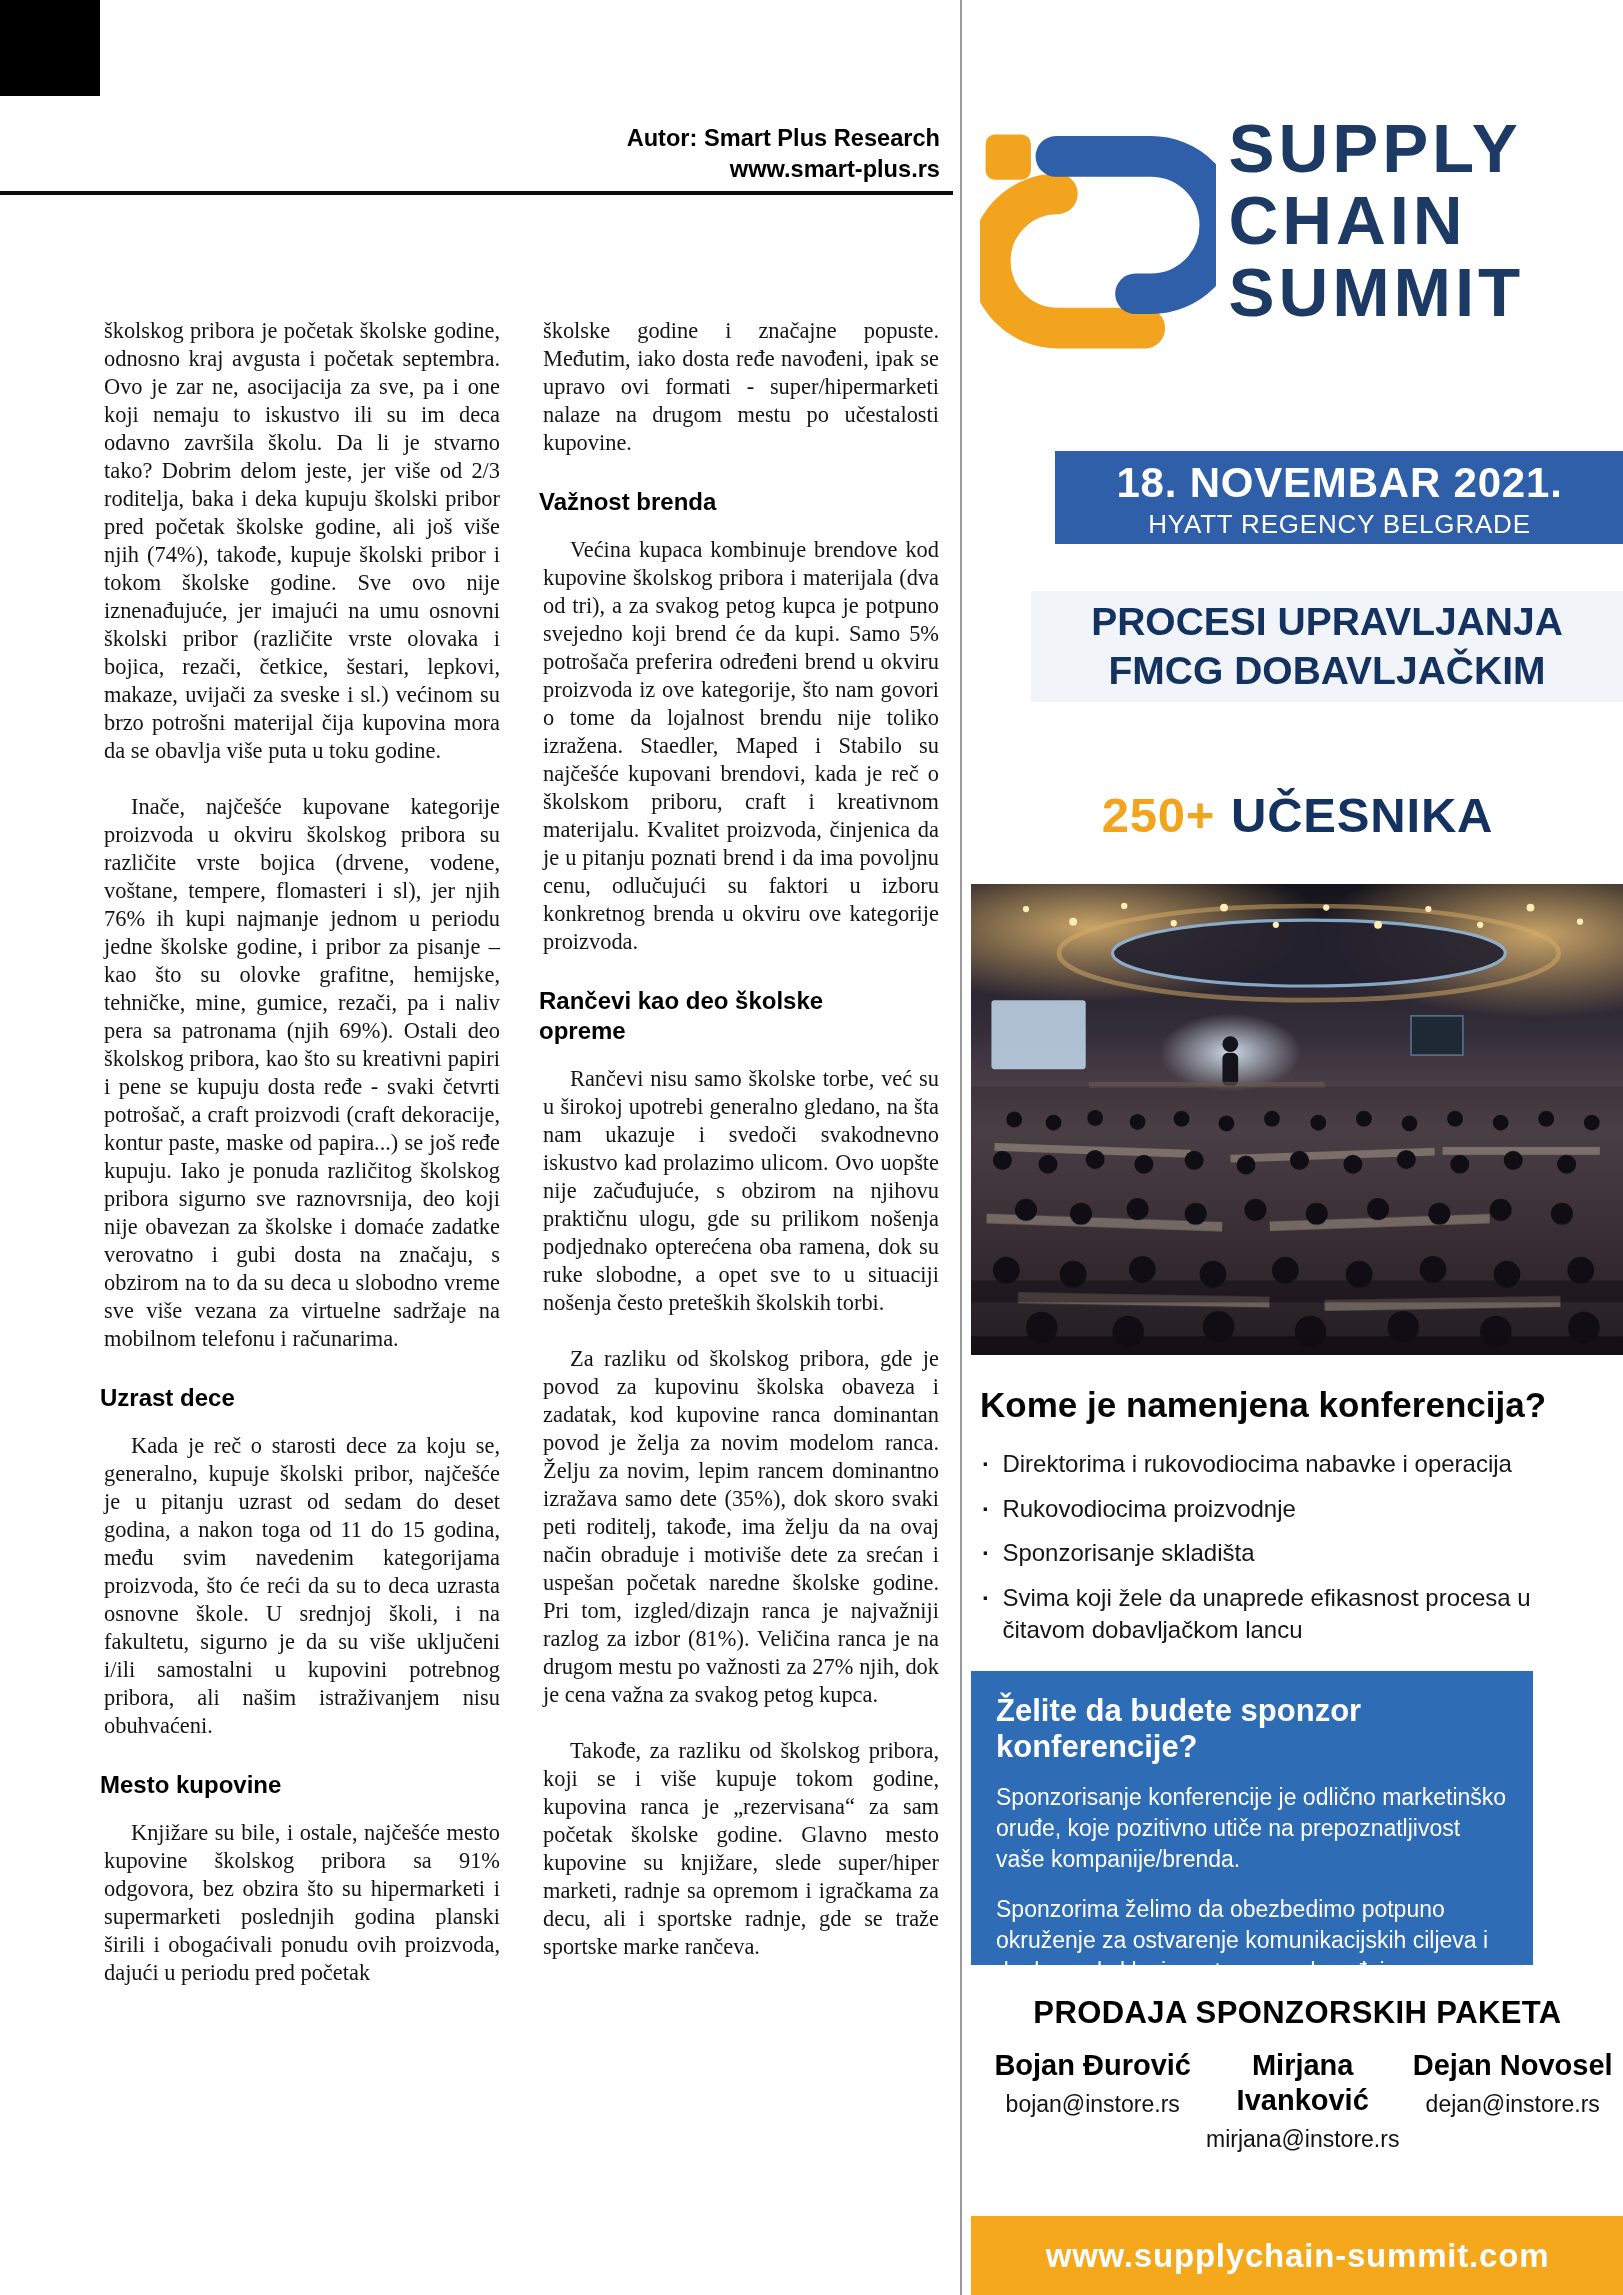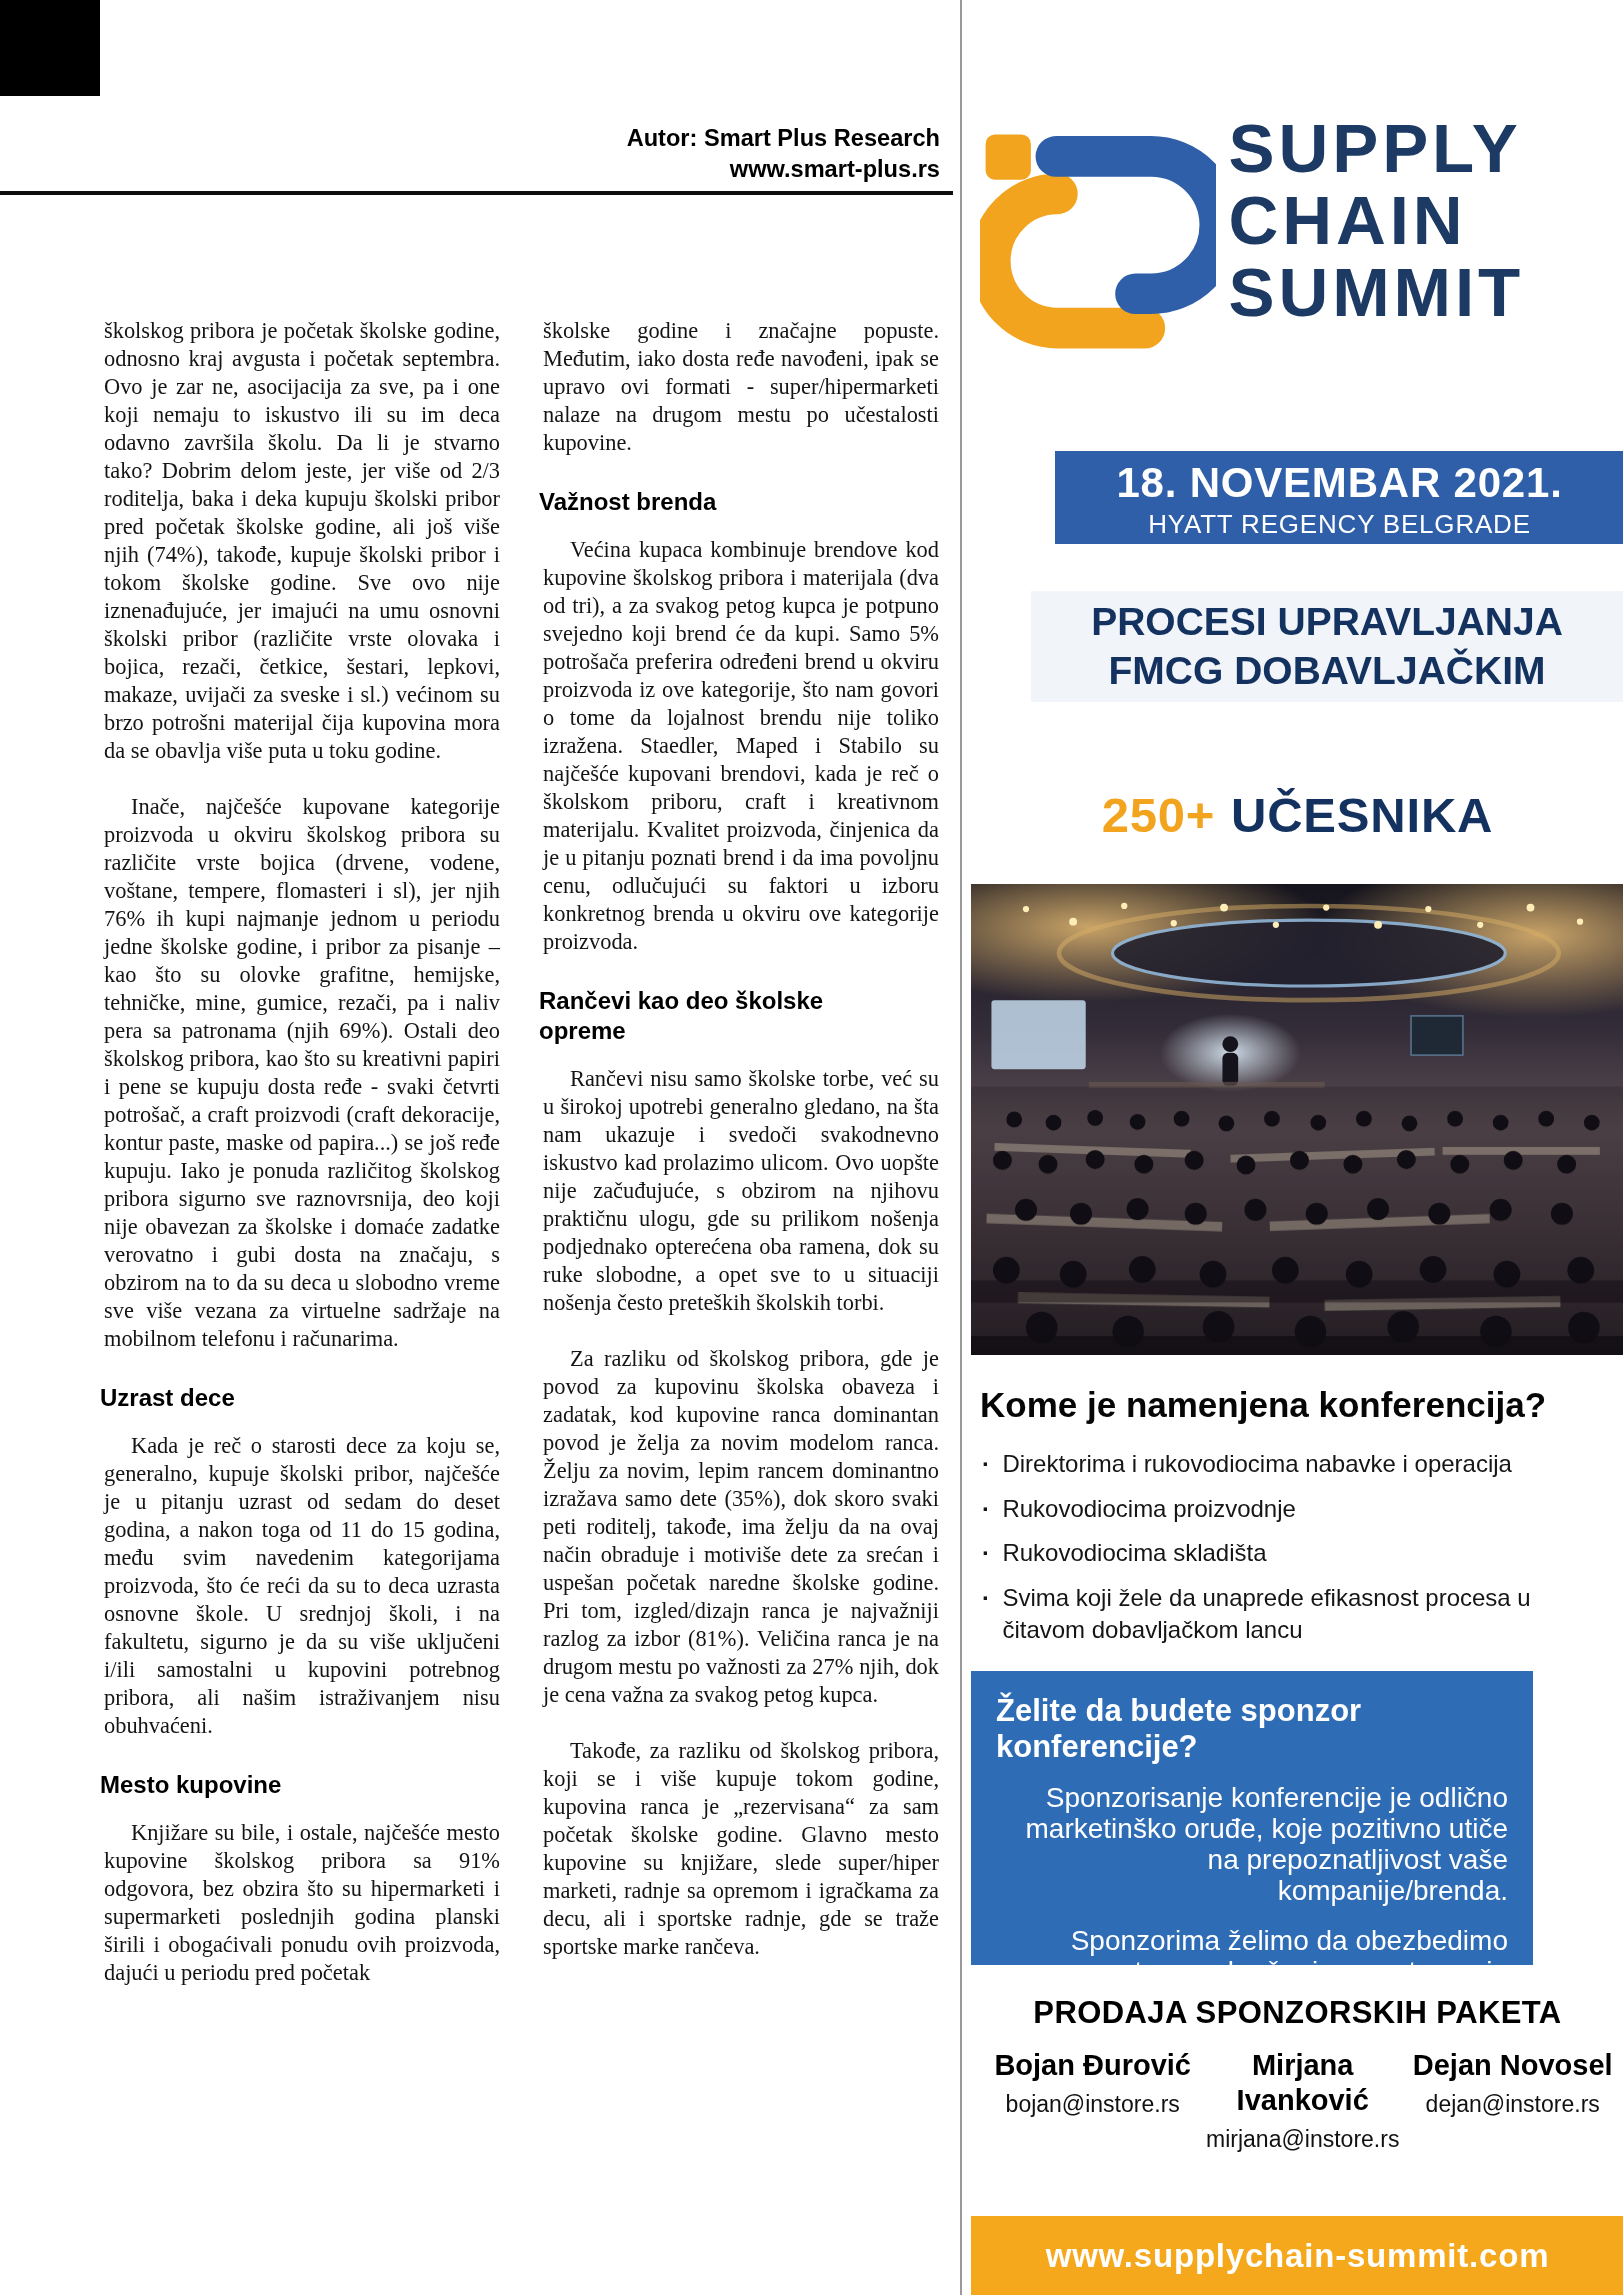--- a/index.html
+++ b/index.html
@@ -49,21 +49,21 @@
 
   .audience-heading { left:980px; top:1384px; width:638px; font-weight:bold; font-size:35px;
     line-height:41px; color:#060606; }
   .bullets { left:982px; top:1448px; width:633px; font-size:24px; color:#151515; }
   .bullet-item { display:flex; margin-bottom:12.6px; line-height:32px; }
   .bullet-marker { width:20.4px; flex:0 0 auto; font-weight:bold; }
 
   .sponsor-box { left:971px; top:1671px; width:562px; height:294px; background:#2e6cb5;
     color:#fff; padding:22px 25px; overflow:hidden; }
   .sponsor-heading { font-size:31px; font-weight:bold; margin-bottom:17.3px; }
-  .sponsor-para { font-size:28px; line-height:31px; margin-bottom:19px;text-align:right; }
+  .sponsor-para { font-size:23px; line-height:31px; margin-bottom:19px; }
 
   .sales-heading { left:971px; top:1995px; width:653px; text-align:center; font-weight:bold;
     font-size:31px; color:#000; letter-spacing:0.4px; }
   .contacts { left:971px; top:2048px; width:653px; display:flex; justify-content:flex-end; padding:0 6.3px; }
   .contact { width:210px; text-align:center; }
   .contact-name { font-weight:bold; font-size:29px; line-height:35px; color:#000; }
   .contact-email { font-size:23px; margin-top:7.9px; color:#111; }
 
   .website-banner { left:971px; top:2216px; width:653px; height:80px; background:#f6a81c;
     color:#fff; font-weight:bold; font-size:33px; letter-spacing:0.8px;
@@ -244,21 +244,21 @@
     <div class="bullet-item">
       <span class="bullet-marker">·</span>
       <span>Direktorima i rukovodiocima nabavke i operacija</span>
     </div>
     <div class="bullet-item">
       <span class="bullet-marker">·</span>
       <span>Rukovodiocima proizvodnje</span>
     </div>
     <div class="bullet-item">
       <span class="bullet-marker">·</span>
-      <span>Rukovodiocima skladišta</span>
+      <span>Sponzorisanje skladišta</span>
     </div>
     <div class="bullet-item">
       <span class="bullet-marker">·</span>
       <span>Svima koji žele da unaprede efikasnost procesa u čitavom dobavljačkom lancu</span>
     </div>
   </div>
 
   <div class="abs sponsor-box">
     <div class="sponsor-heading">Želite da budete sponzor konferencije?</div>
     <div class="sponsor-para">Sponzorisanje konferencije je odlično marketinško oruđe, koje pozitivno utiče na prepoznatljivost vaše kompanije/brenda.</div>

